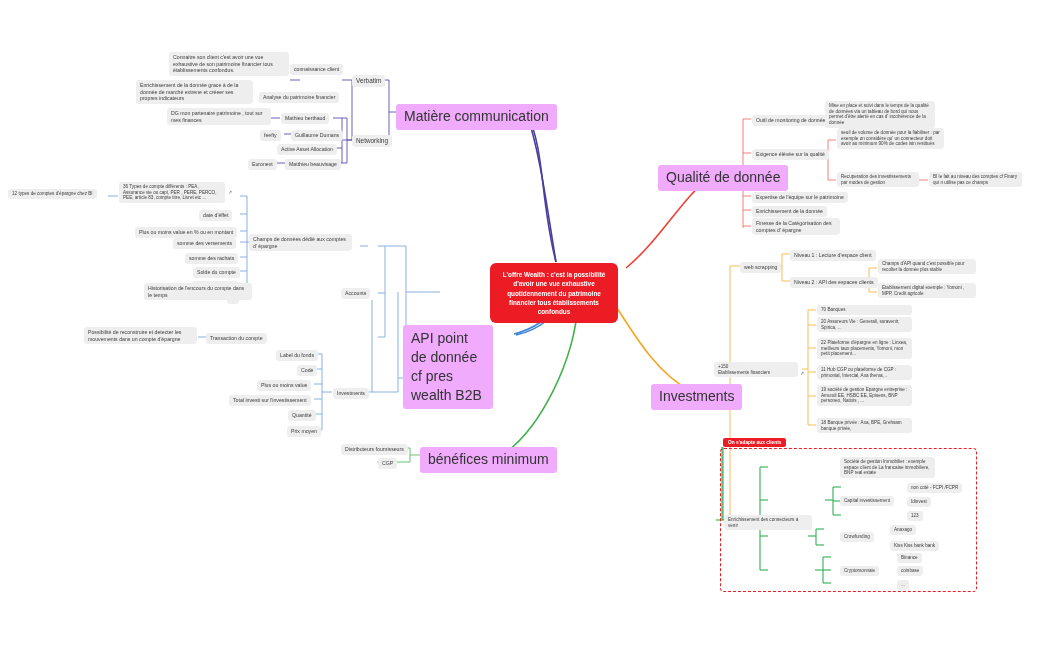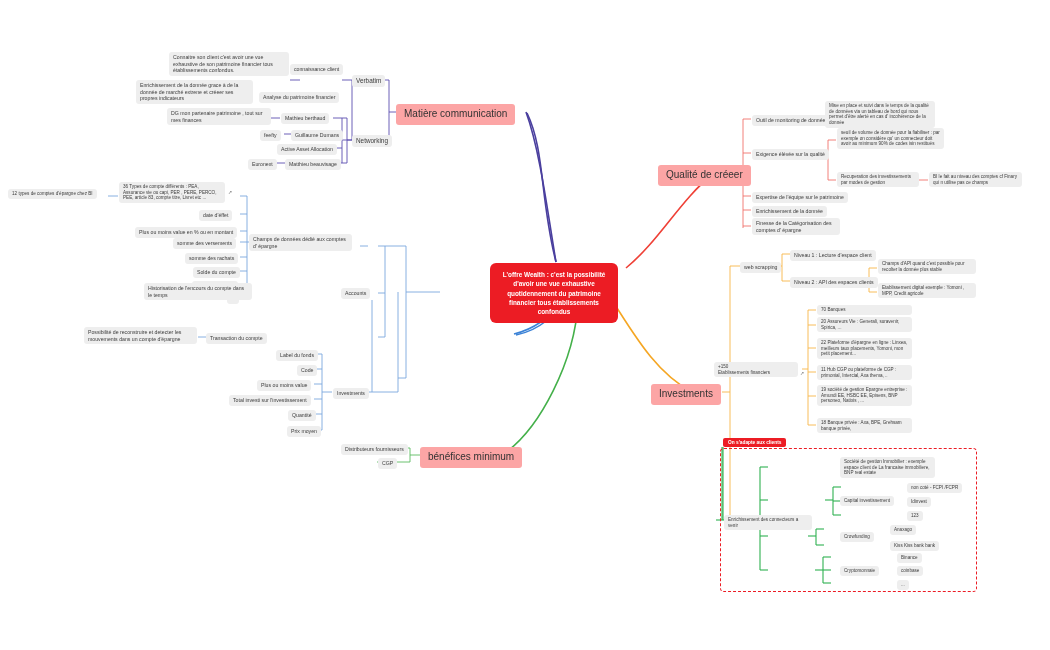--- a/index.html
+++ b/index.html
@@ -5,21 +5,21 @@
   html,body{margin:0;padding:0;background:#ffffff;}
   body{width:1050px;height:650px;position:relative;overflow:hidden;
        font-family:"Liberation Sans","DejaVu Sans",sans-serif;color:#3c3c3c;}
   #canvas{position:absolute;inset:0;width:1050px;height:650px;}
   svg.links{position:absolute;left:0;top:0;width:1050px;height:650px;pointer-events:none;}
   .node{position:absolute;background:#eeeeee;border-radius:3px;
         padding:2px 4px;line-height:1.25;box-sizing:border-box;}
   .central{position:absolute;background:#ec1c24;color:#ffffff;border-radius:6px;
            text-align:center;font-weight:bold;font-size:6.4px;line-height:1.45;
            padding:7px 8px;box-sizing:border-box;}
-  .big{font-size:10px;color:#333;padding:4px 8px;background:#fca5a5;}
+  .big{font-size:14px;color:#333;padding:4px 8px;background:#f0abfc;}
   .mid{font-size:6.4px;}
   .sm{font-size:5.2px;}
   .xs{font-size:4.6px;}
   .tag{position:absolute;background:#ec1c24;color:#fff;font-size:4.8px;
        font-weight:bold;padding:2px 5px;border-radius:2px;}
   .dashed{position:absolute;border:1px dashed #ec1c24;border-radius:4px;}
   .ext{position:absolute;font-size:5px;color:#777;}
   .r{text-align:right;}
   .l{text-align:left;}
 </style>
@@ -238,20 +238,21 @@
   <div class="node sm l" style="left:167px;top:108px;width:104px;">DG mon partenaire patrimoine , tout sur mes finances</div>
 
   <div class="node sm r" style="left:291px;top:130px;">Guillaume Dumans</div>
   <div class="node sm r" style="left:260px;top:130px;">feefty</div>
 
   <div class="node sm r" style="left:277px;top:144px;">Active Asset Allocation</div>
 
   <div class="node sm r" style="left:285px;top:159px;">Matthieu beauvisage</div>
   <div class="node sm r" style="left:248px;top:159px;">Euronext</div>
 
+  <div class="node big" style="left:403px;top:325px;width:90px;line-height:1.35;">API point de donnée cf pres wealth B2B</div>
 
   <div class="node sm" style="left:341px;top:288px;">Accounts</div>
   <div class="node sm" style="left:249px;top:234px;width:103px;">Champs de données dédié aux comptes d' épargne</div>
 
   <div class="node xs l" style="left:119px;top:182px;width:106px;">36 Types de compte différents : PEA, Assurance vie  ou capi, PER , PERE, PERCO, PEE, article 83, compte titre, Livret etc ...</div>
   <div class="ext" style="left:228px;top:189px;">↗</div>
   <div class="node xs r" style="left:8px;top:189px;">12 types de comptes d'épargne chez BI</div>
 
   <div class="node sm r" style="left:199px;top:210px;">date d'éffet</div>
   <div class="node sm r" style="left:135px;top:227px;">Plus ou moins value en % ou en montant</div>
@@ -270,21 +271,21 @@
   <div class="node sm r" style="left:297px;top:365px;">Code</div>
   <div class="node sm r" style="left:257px;top:380px;">Plus ou moins  value</div>
   <div class="node sm r" style="left:229px;top:395px;">Total investi sur l'investissement</div>
   <div class="node sm r" style="left:288px;top:410px;">Quantité</div>
   <div class="node sm r" style="left:287px;top:426px;">Prix moyen</div>
 
   <div class="node big" style="left:420px;top:447px;">bénéfices minimum</div>
   <div class="node sm r" style="left:341px;top:444px;">Distributeurs fournisseurs</div>
   <div class="node sm r" style="left:378px;top:458px;">CGP</div>
 
-  <div class="node big" style="left:658px;top:165px;">Qualité de créeer</div>
+  <div class="node big" style="left:658px;top:165px;">Qualité de donnée</div>
 
   <div class="node sm" style="left:752px;top:115px;">Outil de monitoring de données</div>
   <div class="node xs" style="left:825px;top:101px;width:110px;">Mise en place et suivi dans le temps de la qualité de données via un tableau de bord qui nous permet d'être alerté en cas d' incohérence de la donnée</div>
 
   <div class="node sm" style="left:752px;top:149px;">Exigence élévée sur la qualité</div>
   <div class="node xs" style="left:837px;top:128px;width:107px;">seuil de volume de donnée pour la fiabiliser :  par exemple on considère qu' un connecteur doit avoir au minimum 90% de codes isin restitués</div>
   <div class="node xs" style="left:837px;top:172px;width:82px;">Recuperation des investissements par modes de gestion</div>
   <div class="node xs" style="left:929px;top:172px;width:93px;">BI le fait au niveau des comptes cf Finary qui n utilise pas ce champs</div>
 
   <div class="node sm" style="left:752px;top:192px;">Expertise de l'équipe sur le patrimoine</div>

